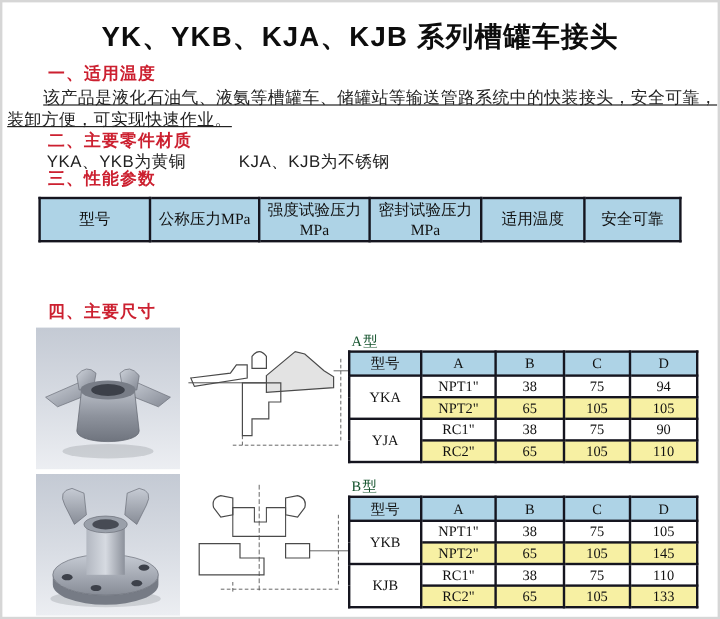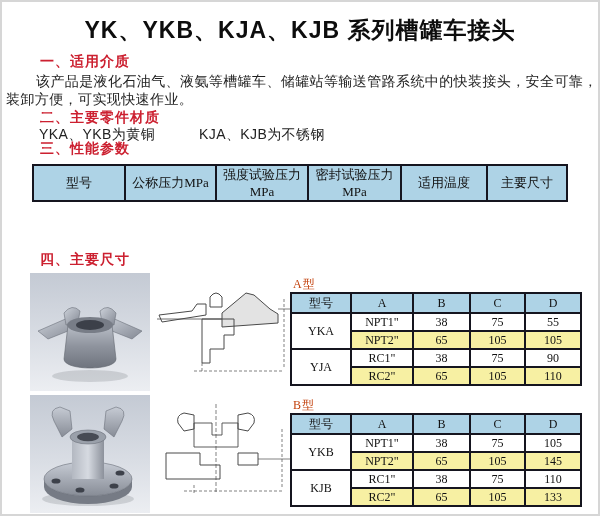--- a/index.html
+++ b/index.html
@@ -12,21 +12,21 @@
     position:absolute;top:13px;left:0;width:100%;text-align:center;
     font-size:23px;font-weight:700;letter-spacing:1px;color:#0d0d0d;
   }
   .sec-heading{
     position:absolute;left:38px;font-size:14px;font-weight:700;color:#cc2030;
     letter-spacing:1px;
   }
   .h1{top:51px}.h2{top:107px}.h3{top:138px}.h4{top:249px}
   .para{
     position:absolute;left:4px;top:70px;width:592px;
-    font-size:14px;line-height:18px;text-indent:30px;color:#222;letter-spacing:0.4px;
+    font-size:14px;line-height:18px;text-indent:30px;color:#222;letter-spacing:0.4px;text-decoration:underline;
   }
   .material-line{
     position:absolute;left:37px;top:124px;font-size:14px;color:#222;letter-spacing:0.4px;
   }
   .material-line .gap{display:inline-block;width:44px;}
   
   table{border-collapse:collapse;table-layout:fixed;font-family:"Liberation Serif",serif;border-radius:11px;}
   .perf{position:absolute;left:30px;top:162px;width:534px;}
   .perf th,.perf td{
     border:2px solid #15151f;text-align:center;vertical-align:middle;
@@ -38,42 +38,42 @@
   .dim{width:290px;position:absolute;left:288px;}
   .dim-a{top:290px;} .dim-b{top:411px;}
   .dim th,.dim td{
     border:2px solid #15151f;text-align:center;vertical-align:middle;
     font-size:12px;height:16px;padding:0;font-weight:normal;color:#111;
   }
   .dim th{background:#aed3e6;height:18px;}
   .dim tr.row-yellow td{background:#f7f0a3;}
   .dim td.model-cell{background:#ffffff;margin-top:38px;}
   .dim-label{
-    position:absolute;left:291px;font-size:12px;color:#c2410c;
+    position:absolute;left:291px;font-size:12px;color:#14532d;
     font-family:"Liberation Serif",serif;letter-spacing:1px;
   }
   .lab-a{top:274px;} .lab-b{top:395px;font-family:Liberation Serif, serif;}
   
   .photo{
     position:absolute;left:28px;width:120px;height:118px;
     background:linear-gradient(180deg,#c4cad4 0%,#d9dde4 55%,#eceef2 100%);
   }
   .photo-a{top:271px;} .photo-b{top:393px;}
   .drawing{position:absolute;left:152px;width:140px;height:102px;background:#fff;}
   .draw-a{top:277px;} .draw-b{top:399px;}
   svg{display:block;}
 </style>
 </head>
 <body>
 
 <div class="page">
 
   <div class="page-title">YK、YKB、KJA、KJB 系列槽罐车接头</div>
 
-  <div class="sec-heading h1">一、适用介质</div>
+  <div class="sec-heading h1">一、适用温度</div>
   <div class="para">该产品是液化石油气、液氨等槽罐车、储罐站等输送管路系统中的快装接头，安全可靠，装卸方便，可实现快速作业。</div>
 
   <div class="sec-heading h2">二、主要零件材质</div>
   <div class="material-line">
     <span>YKA、YKB为黄铜</span><span class="gap"></span><span>KJA、KJB为不锈钢</span>
   </div>
 
   <div class="sec-heading h3">三、性能参数</div>
 
   <table class="perf">
@@ -85,21 +85,21 @@
         <col style="width:86px">
         <col style="width:80px">
       </colgroup>
     <thead>
       <tr>
         <th>型号</th>
         <th>公称压力MPa</th>
         <th>强度试验压力MPa</th>
         <th>密封试验压力MPa</th>
         <th>适用温度</th>
-        <th>主要尺寸</th>
+        <th>安全可靠</th>
       </tr>
     </thead>
     <tbody>
     </tbody>
   </table>
 
   <div class="sec-heading h4">四、主要尺寸</div>
 
   <div class="photo photo-a">
     <svg width="120" height="118" viewBox="0 0 120 118">
@@ -156,21 +156,21 @@
         <th>C</th>
         <th>D</th>
       </tr>
     </thead>
     <tbody>
       <tr>
         <td class="model-cell" rowspan="2">YKA</td>
         <td>NPT1"</td>
         <td>38</td>
         <td>75</td>
-        <td>55</td>
+        <td>94</td>
       </tr>
       <tr class="row-yellow">
         <td>NPT2"</td>
         <td>65</td>
         <td>105</td>
         <td>105</td>
       </tr>
       <tr>
         <td class="model-cell" rowspan="2">YJA</td>
         <td>RC1"</td>

